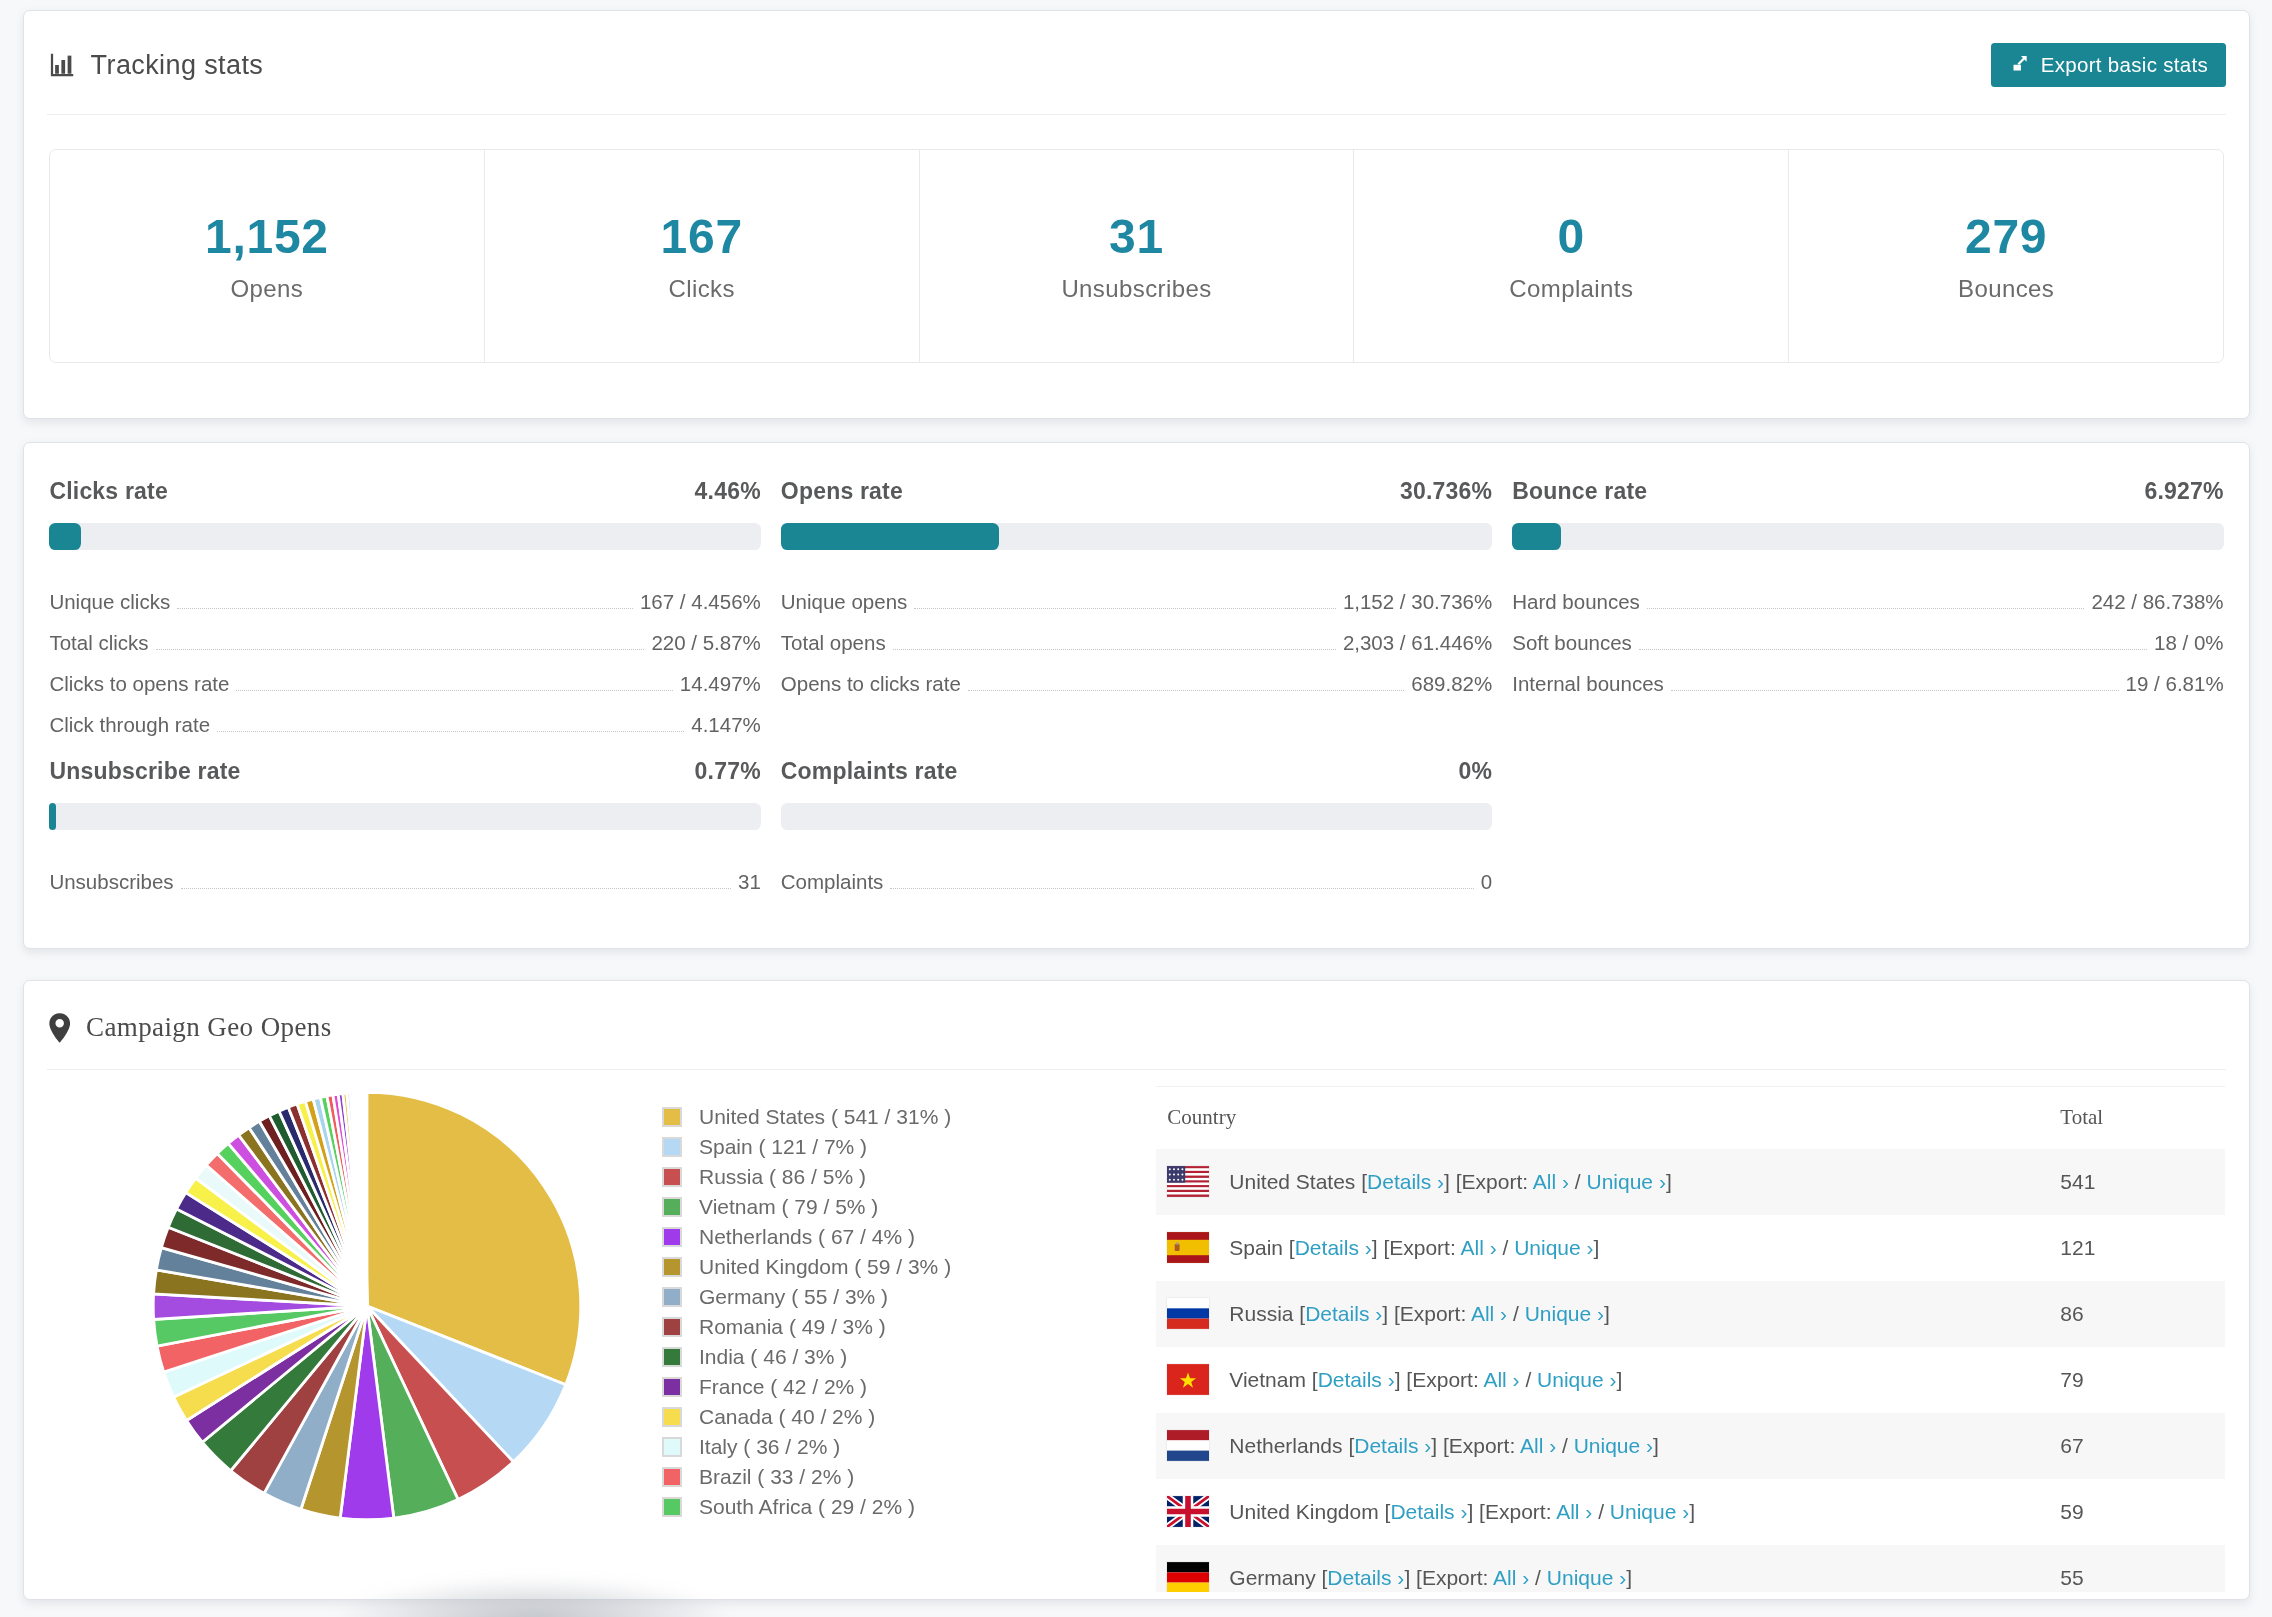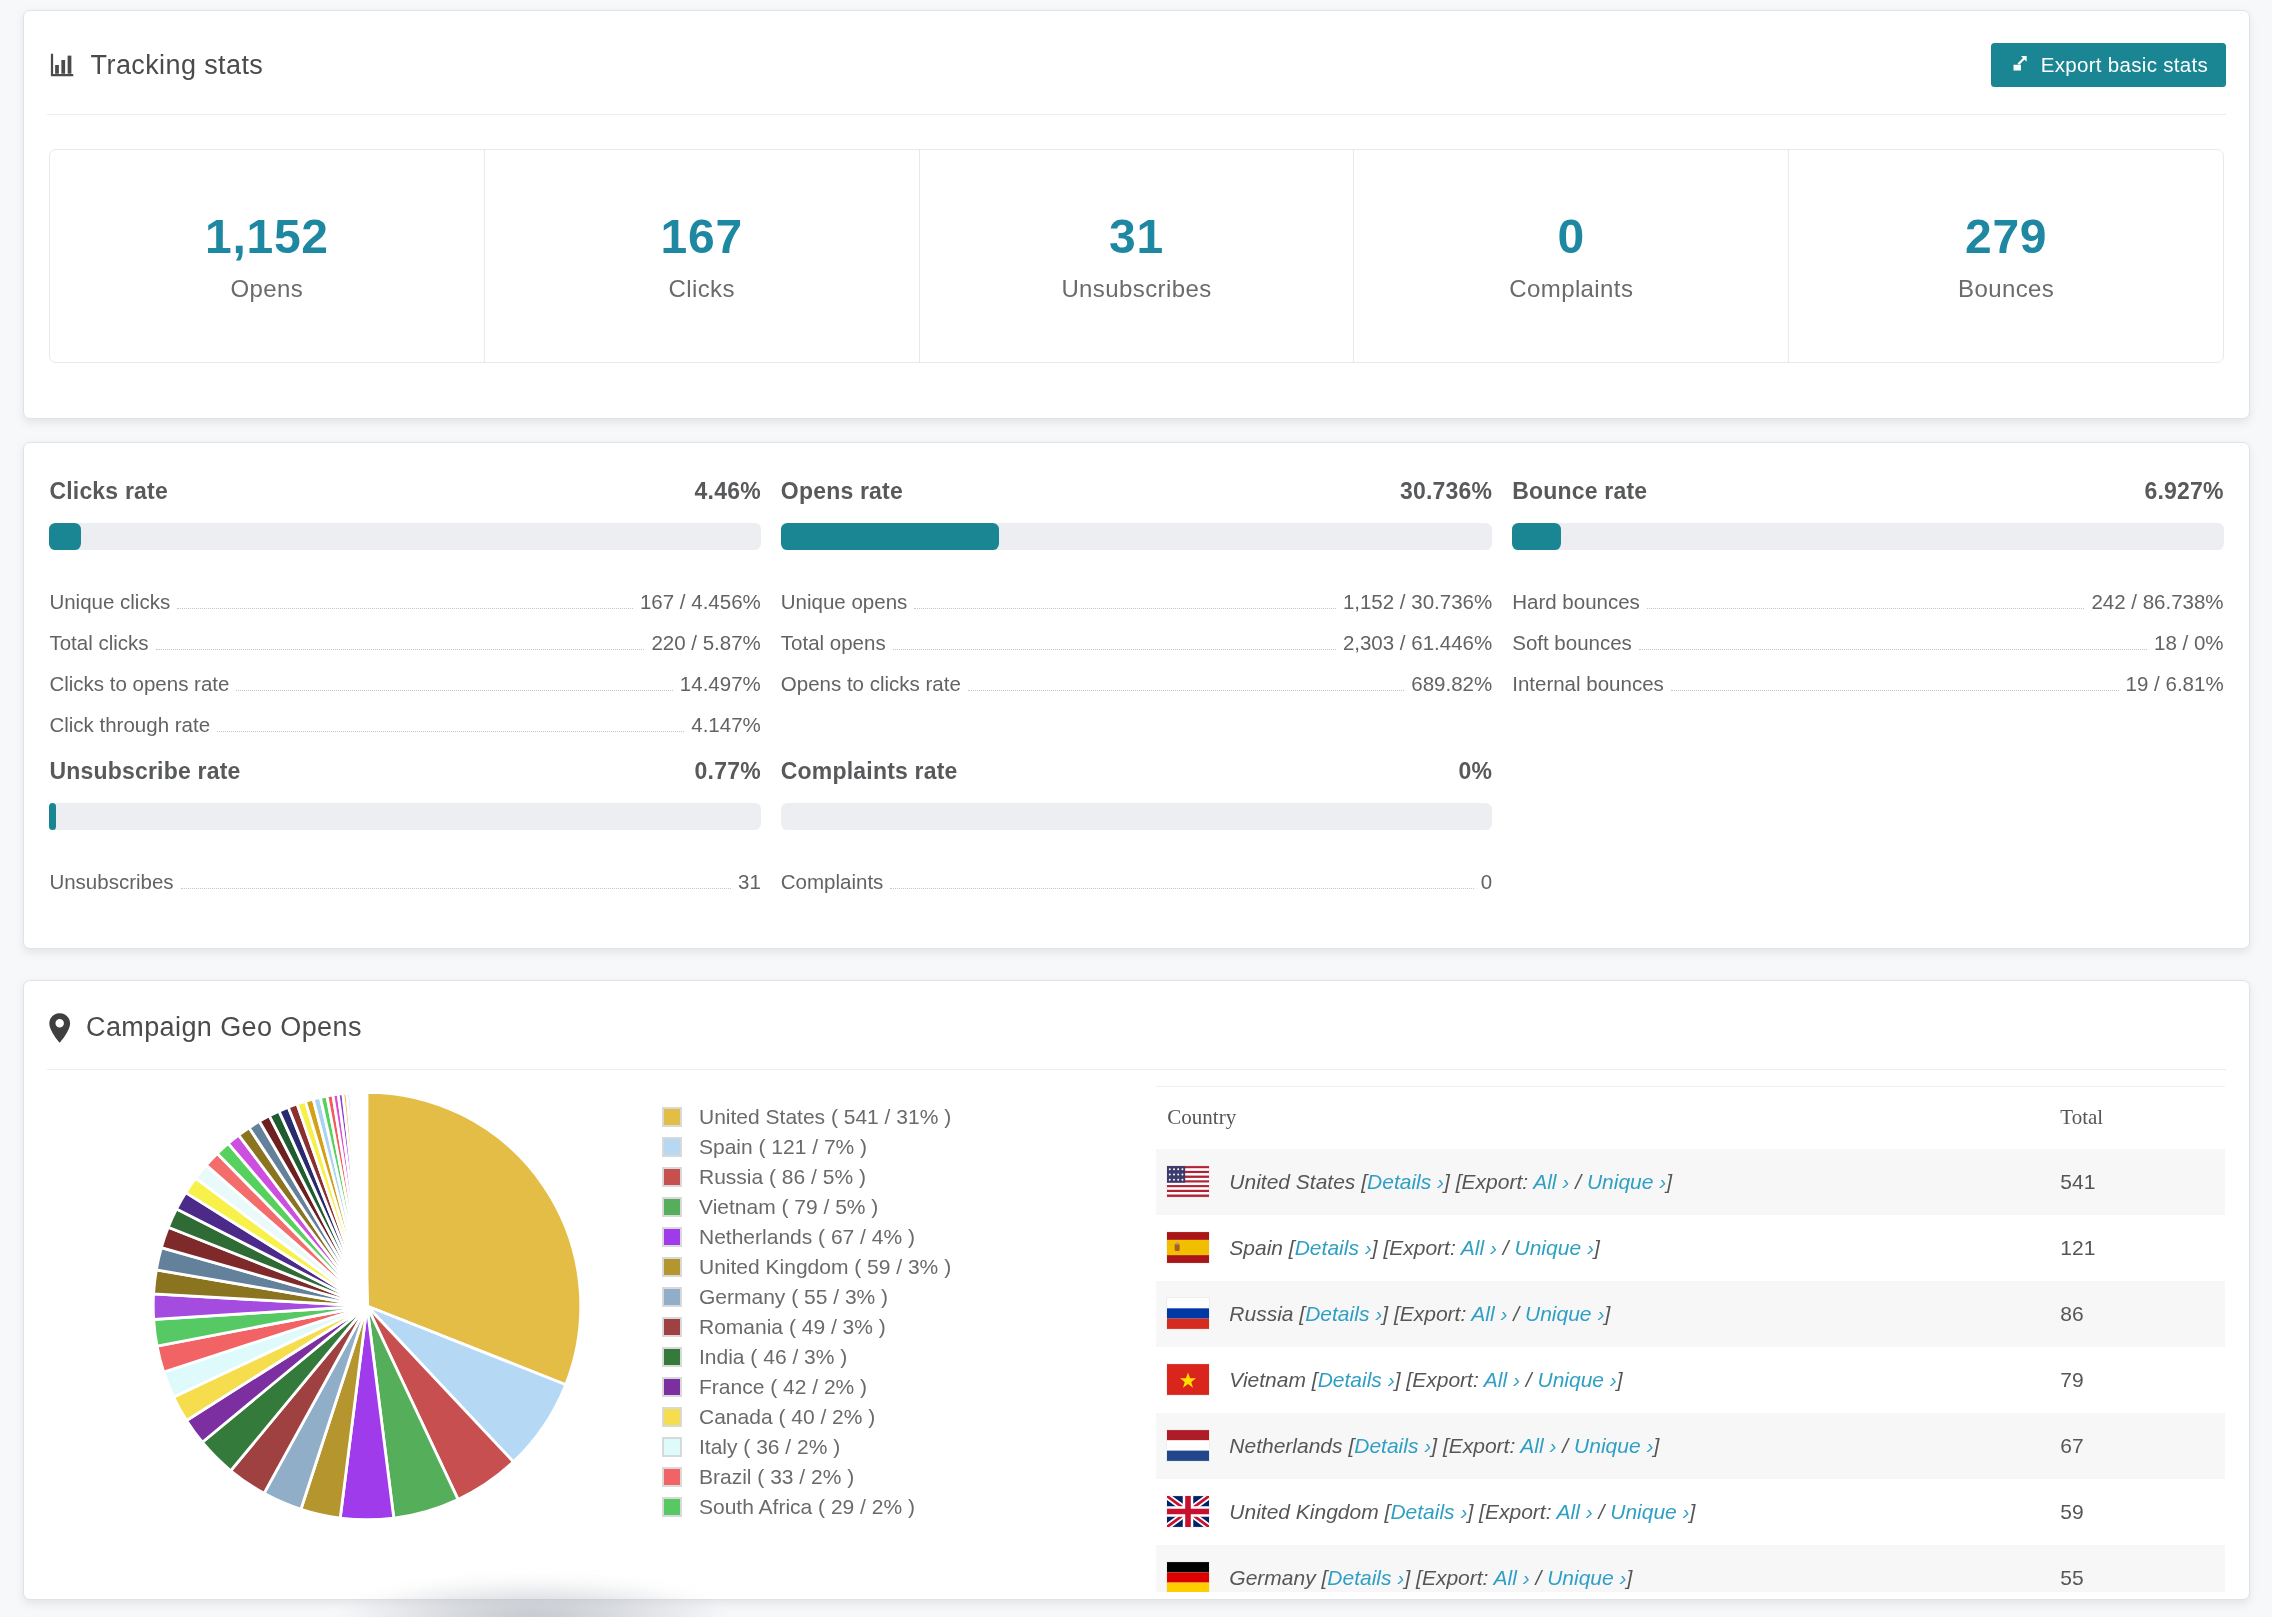--- a/index.html
+++ b/index.html
@@ -61,39 +61,39 @@
   .rate-title, .rate-value { font-size: 23px; font-weight: 700; color: #58595b; letter-spacing: 0.2px; }
   .rate-bar { height: 27px; background: #eceef1; border-radius: 6.4px; margin-bottom: 24px; position: relative; }
   .rate-fill { height: 100%; background: #1a8593; border-radius: 6.4px; }
   .rate-row { display: flex; align-items: flex-end; height: 41px; font-size: 20.5px; color: #636363; }
   .rate-row .lbl { white-space: nowrap; padding-bottom: 1.4px; }
   .rate-row .leader { flex: 1; border-bottom: 1.4px dotted #c6c6c6; margin: 0 7px 6.4px; }
   .rate-row .val { white-space: nowrap; padding-bottom: 1.4px; }
 
   
   .card-geo { margin-top: 31px; height: 620px; }
-  .card-geo .card-hd { padding: 31px 22.6px 25.4px; }
+  .card-geo .card-hd { padding: 31px 22.6px 25.4px; font-family: Liberation Serif, serif; }
   .geo-body { display: flex; padding: 0 24px; margin-left: 24px; }
   .pie-box { flex: none; width: 590px; display: flex; justify-content: center; padding-top: 17.6px; }
   .legend { flex: none; width: 494px; list-style: none; padding-top: 32px; }
   .legend li { display: flex; align-items: center; height: 30px; font-size: 21px; color: #6a6a6a; }
   .legend .swatch { width: 20px; height: 20px; border: 2.1px solid #d9d9d9; margin-right: 17px; flex: none; }
 
   .table-box { flex: 1; padding-top: 16px; }
   .geo-table-wrap { height: 506px; overflow: hidden; }
   table.geo-table { width: 100%; border-collapse: collapse; border-top: 0.7px solid #eef0f2; }
   .geo-table th {
     text-align: left; font-weight: 400; font-size: 21px; color: #565656;
     padding: 18.4px 11.3px;
     font-family: Liberation Serif, serif;
   }
   .geo-table th.col-total { width: 176px; }
   .geo-table tbody tr:nth-child(odd) { background: #f7f7f8; }
   .geo-table td { height: 66px; padding: 0 11.3px; font-size: 21px; color: #565656; vertical-align: middle; }
-  .country-cell { display: flex; align-items: center; font-style: italic; }
+  .country-cell { display: flex; align-items: center; }
   .flag { width: 42px; height: 31px; flex: none; margin-right: 20px; box-shadow: 0 0 0 0.7px rgba(0,0,0,0.06); }
   .flag svg { display: block; width: 100%; height: 100%; }
   .dim { color: #565656; }
   a.lnk { color: #2f9fc4; text-decoration: none; cursor: pointer; }
 
   .smudge {
     position: absolute; left: 332px; top: 1577px; width: 402px; height: 85px;
     background: radial-gradient(ellipse at center, rgba(125,132,145,0.45) 0%, rgba(125,132,145,0) 70%);
     filter: blur(7px);
     pointer-events: none;

